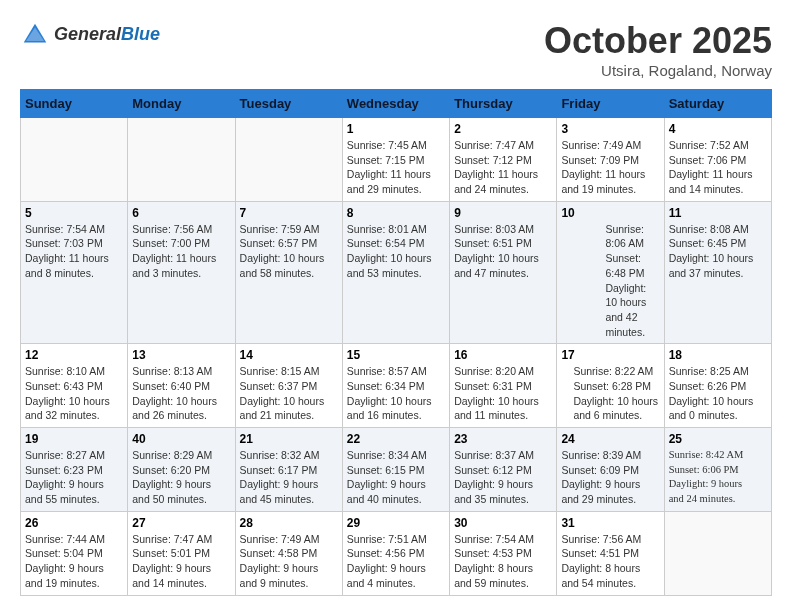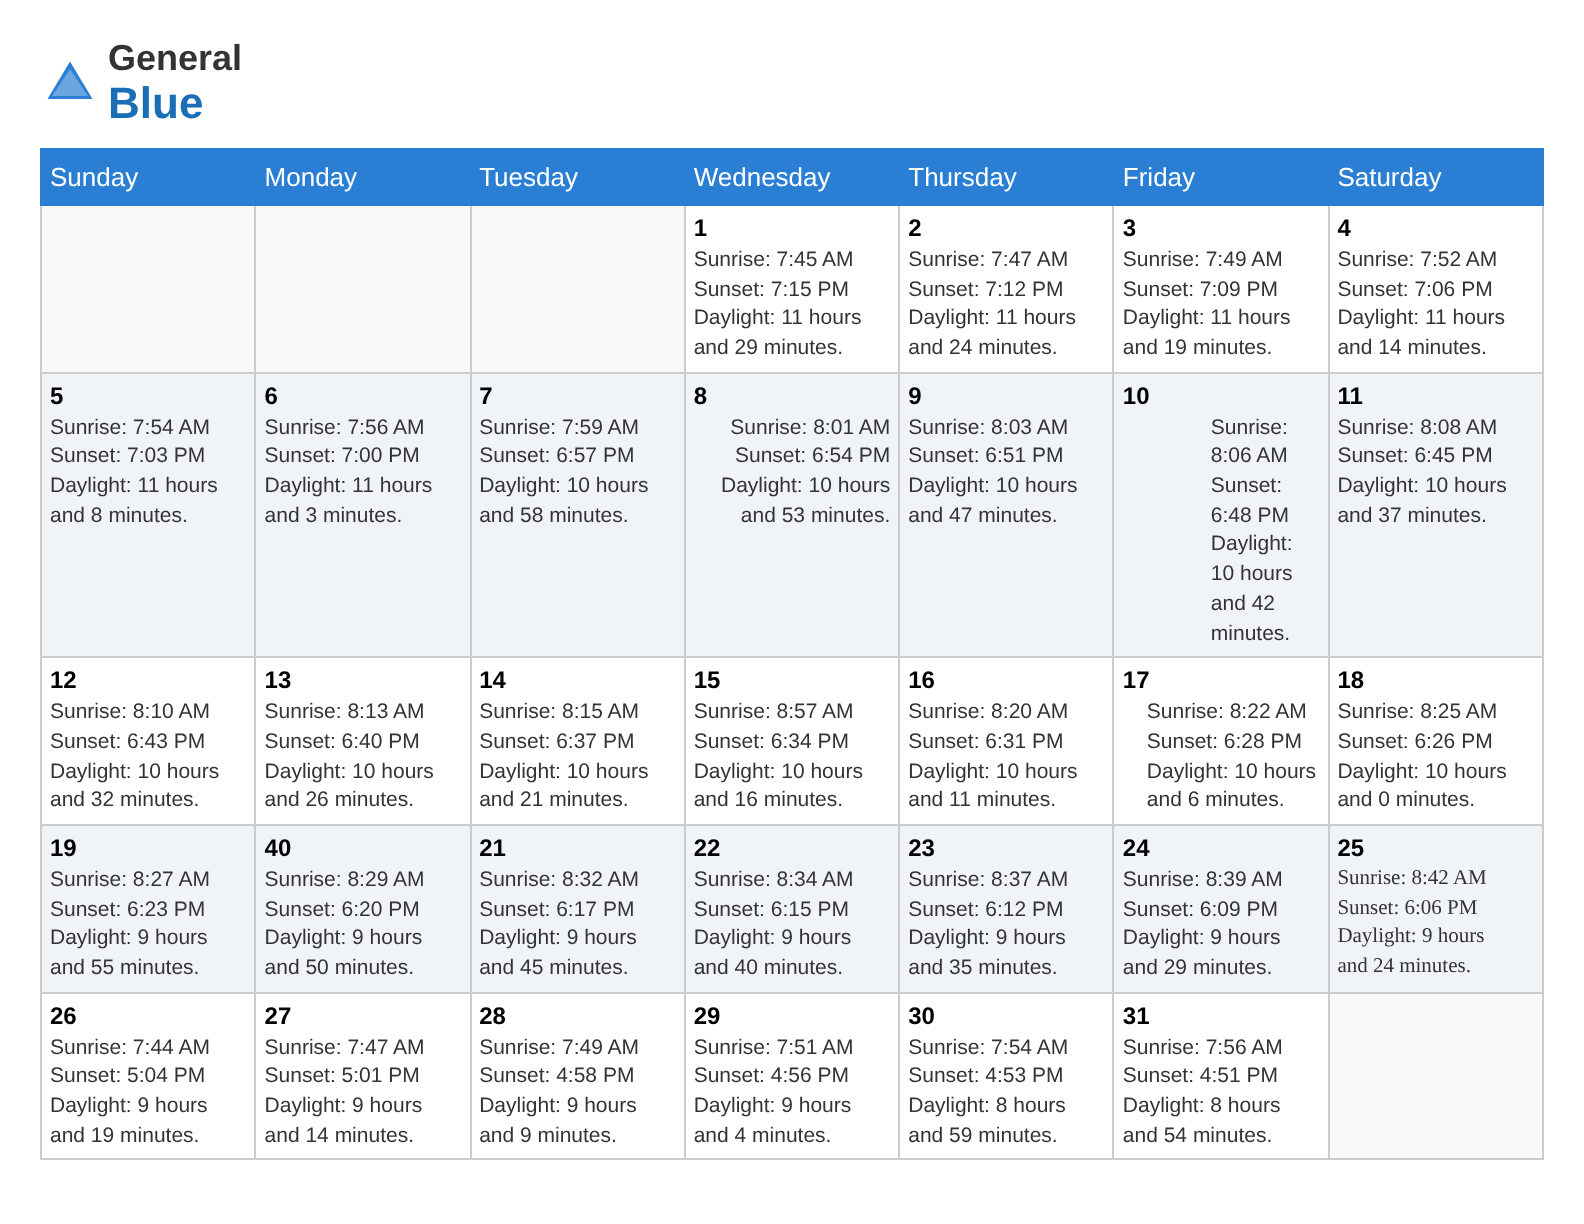--- a/index.html
+++ b/index.html
@@ -16,30 +16,31 @@
       align-items: flex-start;
       margin-bottom: 10px;
     }
     .logo {
       display: flex;
       align-items: center;
       gap: 4px;
     }
     .logo-text {
       display: flex;
-      flex-direction: column;
+      flex-direction: row;
       line-height: 1.1;
+      font-style: italic;
     }
     .logo-general {
       font-size: 18px;
       font-weight: bold;
       color: #333;
     }
     .logo-blue {
-      font-size: 22px;
+      font-size: 18px;
       font-weight: bold;
       color: #1a6eb5;
     }
     .logo-icon {
       width: 30px;
       height: 30px;
     }
     .title-block {
       text-align: right;
     }
@@ -52,25 +53,25 @@
       font-size: 15px;
       color: #555;
     }
     table {
       width: 100%;
       border-collapse: collapse;
       font-size: 11px;
     }
     thead th {
       background-color: #2a7fd4;
-      color: #ffffff;
+      color: #0f172a;
       padding: 6px 4px;
       text-align: left;
       font-size: 13px;
-      font-weight: normal;
+      font-weight: bold;
       border: 1px solid #2a7fd4;
     }
     tbody td {
       border: 1px solid #ccc;
       vertical-align: top;
       padding: 4px;
       height: 80px;
       width: 106px;
     }
     tbody tr:nth-child(even) td {
@@ -101,20 +102,24 @@
   <div class="logo">
     <svg class="logo-icon" viewBox="0 0 40 40">
       <polygon points="20,5 35,30 5,30" fill="#2a7fd4"></polygon>
       <polygon points="20,10 32,28 8,28" fill="#fff" opacity="0.3"></polygon>
     </svg>
     <div class="logo-text">
       <span class="logo-general">General</span>
       <span class="logo-blue">Blue</span>
     </div>
   </div>
+  <div class="title-block">
+    <div class="month-title">October 2025</div>
+    <div class="location">Utsira, Rogaland, Norway</div>
+  </div>
 </div>
 
 <table>
   <thead>
     <tr>
     <th>Sunday</th>
         <th>Monday</th>
         <th>Tuesday</th>
         <th>Wednesday</th>
         <th>Thursday</th>
@@ -173,21 +178,21 @@
         </td>
         <td>
           <span class="day-num">7</span>
           <div class="day-info" style="white-space: pre-line;">Sunrise: 7:59 AM
 Sunset: 6:57 PM
 Daylight: 10 hours
 and 58 minutes.</div>
         </td>
         <td>
           <span class="day-num">8</span>
-          <div class="day-info" style="white-space: pre-line; text-align: right;">Sunrise: 8:01 AM
+          <div class="day-info" style="white-space: pre-line;">Sunrise: 8:01 AM
 Sunset: 6:54 PM
 Daylight: 10 hours
 and 53 minutes.</div>
         </td>
         <td>
           <span class="day-num">9</span>
           <div class="day-info" style="white-space: pre-line;">Sunrise: 8:03 AM
 Sunset: 6:51 PM
 Daylight: 10 hours
 and 47 minutes.</div>

